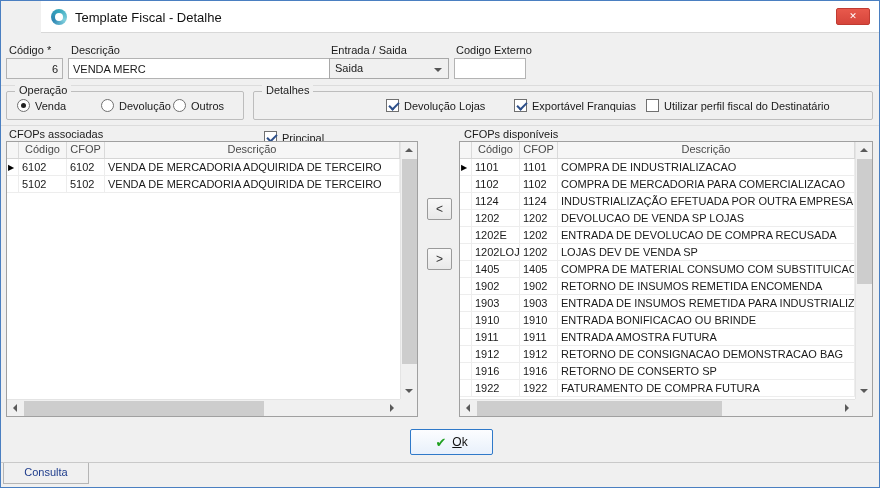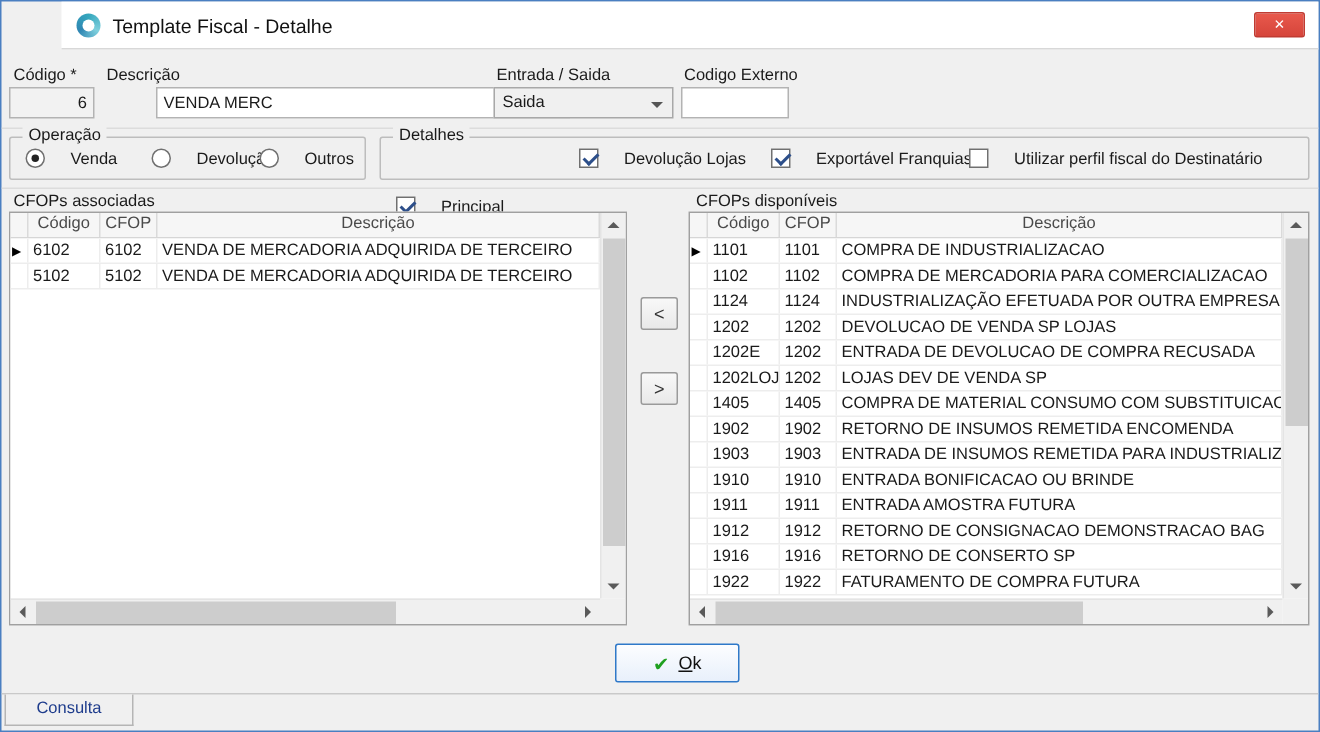--- a/index.html
+++ b/index.html
@@ -26,21 +26,21 @@
   .field { position: absolute; height: 21px; border: 1px solid #b3b3b3; background: #fff; font: inherit; padding: 0 4px; color: #1a1a1a; }
   .field.ro { background: #f2f2f2; text-align: right; }
   .combo { position: absolute; height: 21px; border: 1px solid #a8a8a8; background: #f0f0f0; }
   .combo .val { position: absolute; left: 5px; top: 3px; white-space: nowrap; }
   .combo .arrow { position: absolute; right: 6px; top: 9px; width: 0; height: 0;
     border-left: 4px solid transparent; border-right: 4px solid transparent; border-top: 4px solid #555; }
   .divider { position: absolute; left: 0; right: 0; height: 1px; background: #dcdcdc; }
   
   .groupbox { position: absolute; border: 1px solid #bdbdbd; border-radius: 2px; }
   .groupbox .cap { position: absolute; top: -8px; left: 8px; background: #f0f0f0; padding: 0 4px; white-space: nowrap; }
-  .opt { position: absolute; top: 7px; display: flex; align-items: center; gap: 17px; white-space: nowrap; }
+  .opt { position: absolute; top: 7px; display: flex; align-items: center; gap: 5px; white-space: nowrap; }
   .radio { width: 13px; height: 13px; border: 1px solid #707070; border-radius: 50%; background: #fff; position: relative; flex: 0 0 auto; }
   .radio.on::after { content: ''; position: absolute; left: 3px; top: 3px; width: 5px; height: 5px; border-radius: 50%; background: #222; }
   .checkbox { width: 13px; height: 13px; border: 1px solid #707070; background: #fff; position: relative; flex: 0 0 auto; }
   .checkbox.on::after { content: ''; position: absolute; left: 2px; top: 2px; width: 8px; height: 4px;
     border-left: 2px solid #2d4f8a; border-bottom: 2px solid #2d4f8a; transform: rotate(-45deg); }
   
   .list-cap { position: absolute; white-space: nowrap; }
   .grid { position: absolute; background: #fff; border: 1px solid #a0a0a0; }
   .ghead { position: absolute; left: 0; top: 0; right: 17px; height: 17px; display: flex; background: #f6f6f6; border-bottom: 1px solid #d6d6d6; color: #4a4a4a; }
   .ghead .gc { border-right: 1px solid #dadada; text-align: center; }
@@ -89,21 +89,21 @@
   <div class="titlebar">
     <div class="app-icon"></div>
     <div class="title">Template Fiscal - Detalhe</div>
     <div class="close-btn">✕</div>
   </div>
 
   <div class="lbl" style="left:8px; top:43px;">Código *</div>
   <input class="field ro" style="left: 5px; top: 57px; width: 57px;" value="6">
 
   <div class="lbl" style="left:70px; top:43px;">Descrição</div>
-  <input class="field" style="left: 67px; top: 57px; width: 276px; margin-left: 36px;" value="VENDA MERC">
+  <input class="field" style="left: 67px; top: 57px; width: 276px;" value="VENDA MERC">
 
   <div class="lbl" style="left:330px; top:43px;">Entrada / Saida</div>
   <div class="combo" style="left:328px; top:57px; width:120px;">
     <span class="val">Saida</span>
     <span class="arrow"></span>
   </div>
 
   <div class="lbl" style="left:455px; top:43px;">Codigo Externo</div>
   <input class="field" style="left: 453px; top: 57px; width: 72px;" value="">
 

